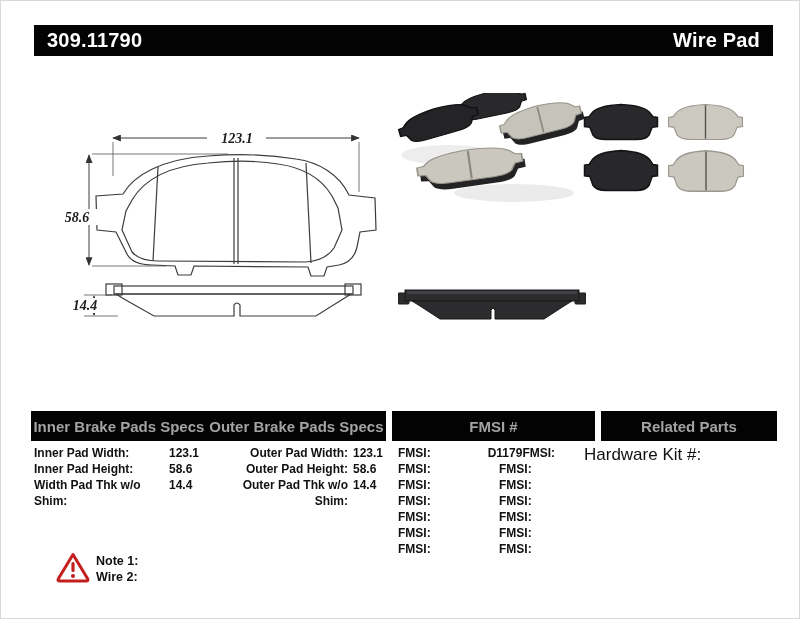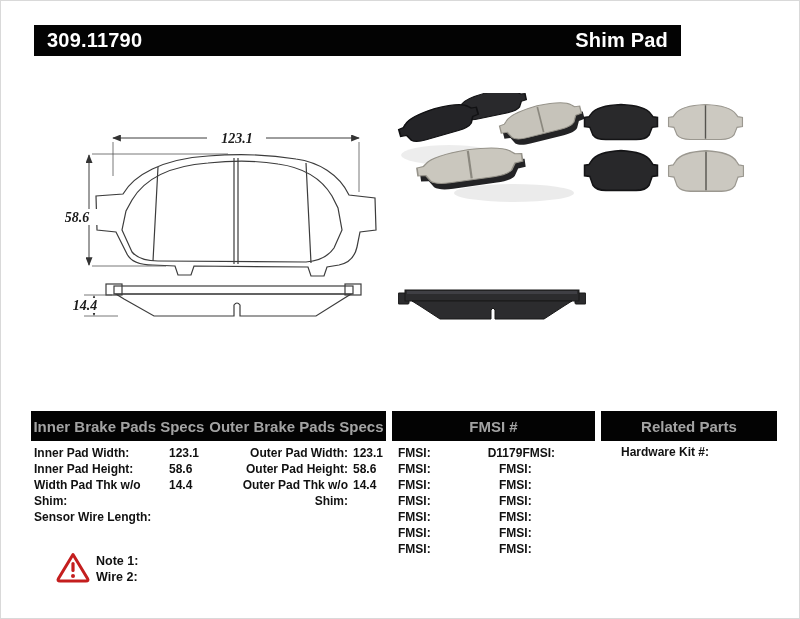--- a/index.html
+++ b/index.html
@@ -3,21 +3,21 @@
 <meta charset="utf-8">
 <style>
   html,body{margin:0;padding:0;background:#ffffff;}
   .sheet{
     position:relative;width:800px;height:619px;background:#fff;
     border:1px solid #d9d9d9;box-sizing:border-box;overflow:hidden;
     font-family:"Liberation Sans",sans-serif;color:#111;
   }
   
   .header-bar{
-    position:absolute;left:33px;top:24px;width:647px;height:31px;
+    position:absolute;left:33px;top:24px;width:739px;height:31px;
     background:#030303;color:#fff;display:flex;align-items:center;
     justify-content:space-between;padding:0 13px;box-sizing:border-box;
     font-size:20px;font-weight:bold;letter-spacing:.2px;
   }
   
   .abs{position:absolute;}
   
   .section-bar{
     position:absolute;top:410px;height:30px;background:#030303;color:#a3a3a3;
     display:flex;align-items:center;font-size:15px;font-weight:bold;
@@ -34,39 +34,39 @@
   #outer-col .spec-label{flex:0 0 138px;text-align:right;}
   .spec-value{margin-left:5px;white-space:nowrap;}
   
   #fmsi-rows{position:absolute;left:391px;top:444px;width:203px;
     font-size:12px;font-weight:bold;line-height:16px;text-align:right;}
   .fmsi-row{display:flex;}
   .fmsi-cell{display:flex;box-sizing:border-box;}
   .fmsi-cell.left{flex:0 0 107px;padding-left:6px;}
   .fmsi-value{margin-left:9px;white-space:nowrap;padding-left:48px;}
   
-  #related-note{position:absolute;left:620px;top:444px;font-size:12px;font-weight:bold;}
+  #related-note{position:absolute;left:583px;top:444px;font-size:17px;font-weight:normal;}
   #related-note .spec-value{margin-left:4px;}
   
   #notes{position:absolute;left:95px;top:552px;font-size:12.5px;font-weight:bold;line-height:16px;}
   
   .dim-text{font-family:"Liberation Serif",serif;font-style:italic;font-weight:bold;
     font-size:14px;fill:#1c1c1c;}
   .dim-line{stroke:#3d3d3d;stroke-width:1;fill:none;}
   .ext-line{stroke:#555;stroke-width:0.8;fill:none;}
   .draw-line{stroke:#3c3c3c;stroke-width:1.2;fill:none;}
 </style>
 </head>
 <body>
 
 <div class="sheet">
 
   <div class="header-bar">
     <span>309.11790</span>
-    <span>Shim Pad</span>
+    <span>Wire Pad</span>
   </div>
 
   <svg class="abs" style="left:55px;top:113px" width="325" height="227" viewBox="0 0 325 227">
     <defs>
       <pattern id="wm" width="58" height="24" patternUnits="userSpaceOnUse" patternTransform="rotate(-27)">
         <text x="1" y="12" font-family="Liberation Sans, sans-serif" font-size="8" font-weight="bold" fill="#dadada" letter-spacing="0.5">STOPTECH</text>
       </pattern>
       <marker id="arr" viewBox="0 0 10 8" refX="9" refY="4" markerWidth="9" markerHeight="7" orient="auto-start-reverse">
         <path d="M0,0 L10,4 L0,8 Z" fill="#333"></path>
       </marker>
@@ -192,24 +192,20 @@
         <span class="spec-value">123.1</span>
       </div>
       <div class="spec-row">
         <span class="spec-label">Inner Pad Height:</span>
         <span class="spec-value">58.6</span>
       </div>
       <div class="spec-row">
         <span class="spec-label">Width Pad Thk w/o Shim:</span>
         <span class="spec-value">14.4</span>
       </div>
-      <div class="spec-row">
-        <span class="spec-label">Sensor Wire Length:</span>
-        <span class="spec-value"></span>
-      </div>
     </div>
   <div id="outer-col" class="spec-col">
       <div class="spec-row">
         <span class="spec-label">Outer Pad Width:</span>
         <span class="spec-value">123.1</span>
       </div>
       <div class="spec-row">
         <span class="spec-label">Outer Pad Height:</span>
         <span class="spec-value">58.6</span>
       </div>

